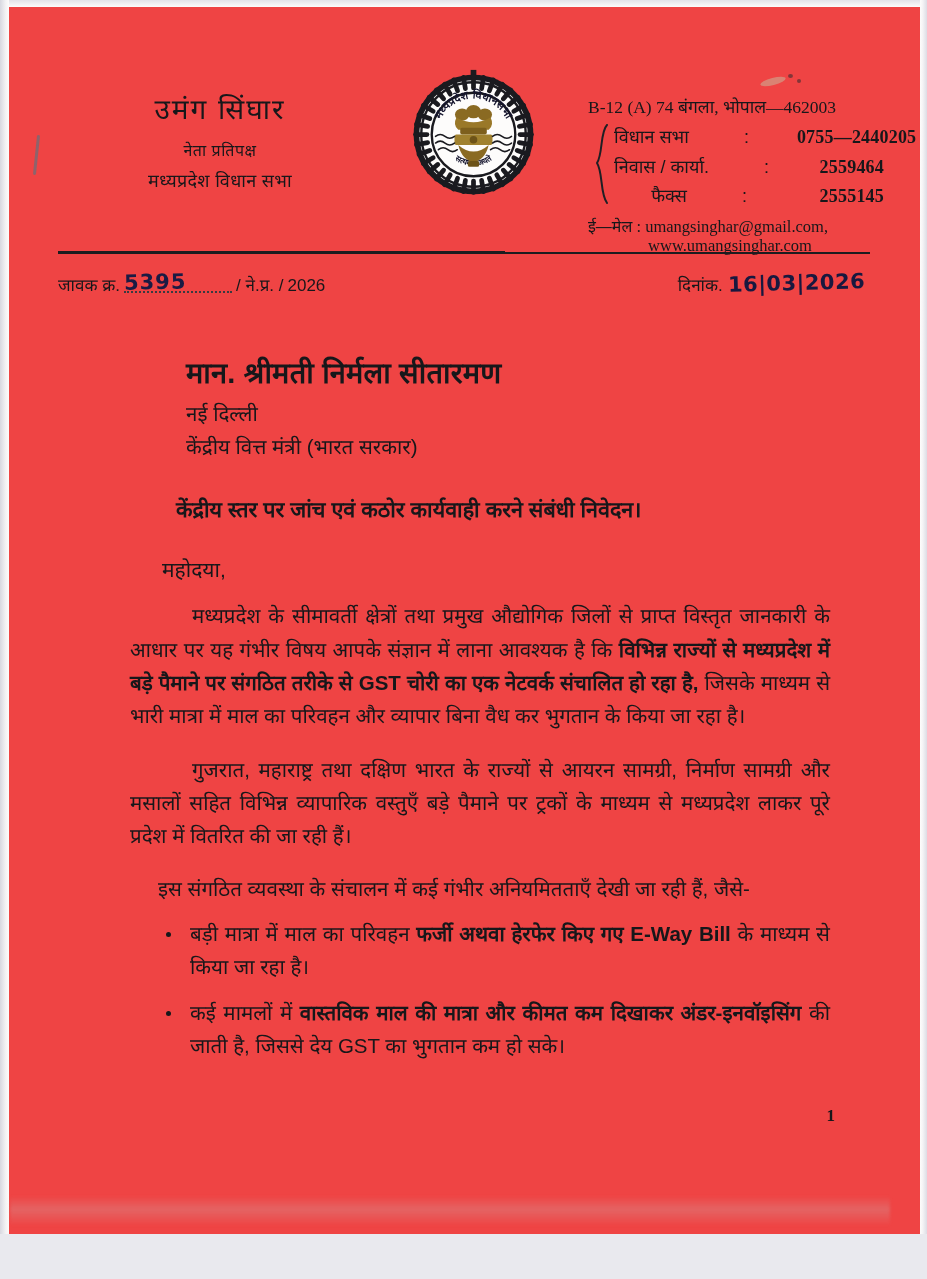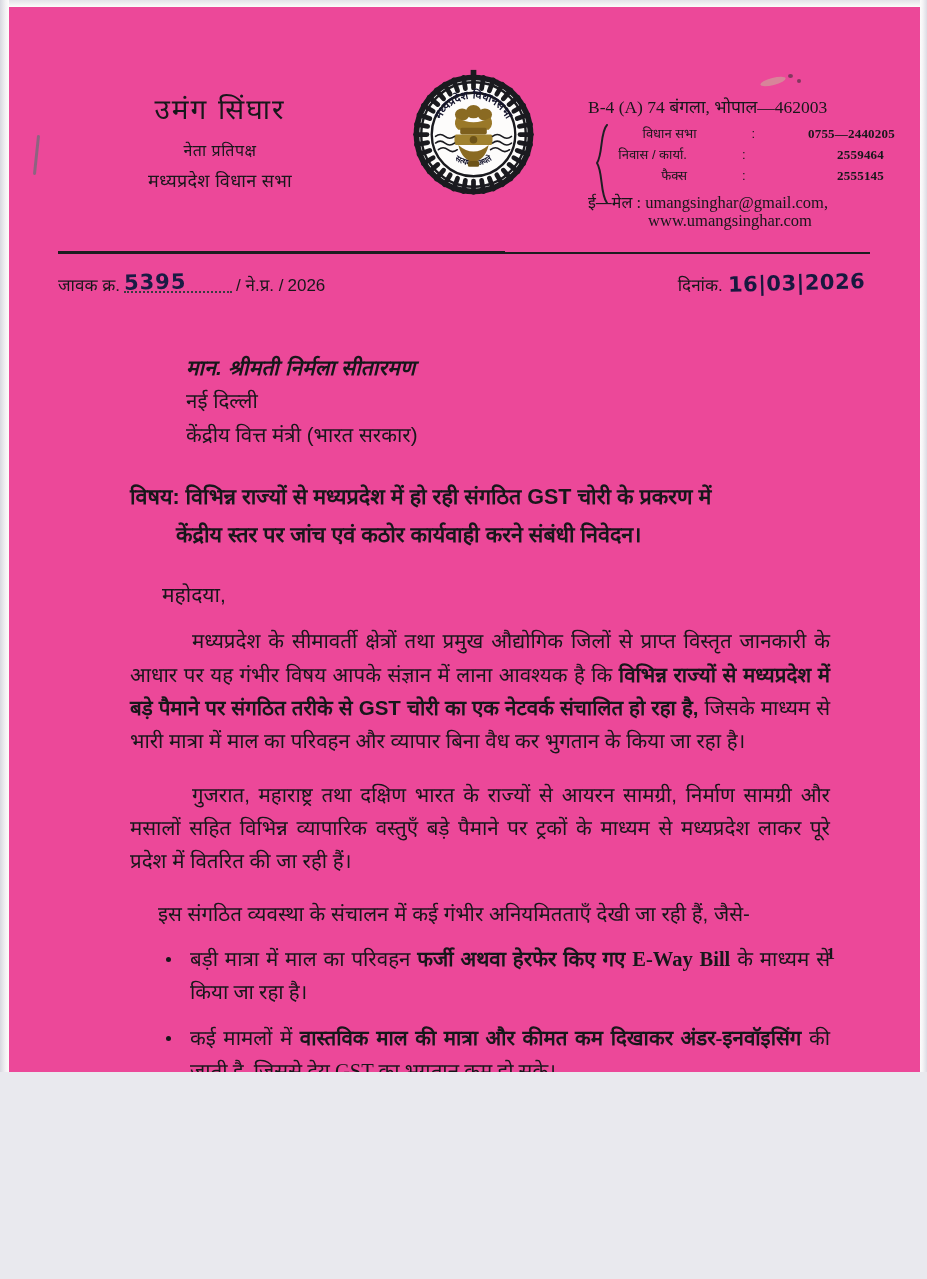--- a/index.html
+++ b/index.html
@@ -3,23 +3,23 @@
 <meta charset="utf-8">
 <style>
   html, body {
     margin: 0;
     padding: 0;
     background: #e9e9ee;
   }
   .page {
     position: relative;
     width: 927px;
-    height: 1072px;
+    height: 1234px;
     margin: 0 auto;
-    background: #ec4899;
+    background: #ef4444;
     overflow: hidden;
     font-family: "Liberation Serif", "DejaVu Serif", serif;
     color: #17171a;
     box-sizing: border-box;
   }
   
   .edge-left {
     position: absolute; left: 0; top: 0; width: 9px; height: 100%;
     background: linear-gradient(to right, #d8d8e0 0%, #f2f1f3 60%, #fdfcfb 100%);
   }
@@ -100,21 +100,21 @@
     padding-left: 26px;
   }
   .brace {
     position: absolute; left: 6px; top: 1px;
     width: 16px; height: 80px;
   }
   .phone-row {
     display: flex;
     align-items: flex-end;
     font-family: "Liberation Sans", "DejaVu Sans", sans-serif;
-    font-size: 13px;
+    font-size: 18px;
     line-height: 1.62;
     white-space: nowrap;
     gap: 48px;
   }
   .ph-label {
     width: 118px;
     text-align: right;
     padding-right: 7px;
   }
   .ph-colon { width: 12px; }
@@ -209,23 +209,22 @@
     font-size: 20.5px;
     line-height: 1.58;
   }
   .to-label { font-size: 20px; }
   .addressee {
     margin-left: 56px;
     margin-top: 3px;
   }
   .addressee .nm {
     font-weight: 700;
-    font-size: 21px;
+    font-size: 29px;
     letter-spacing: .2px;
-    font-style: italic;
   }
   .addressee .ln { font-size: 20.5px; margin-top: 1px; }
 
   .subject {
     margin-top: 28px;
     font-weight: 700;
     font-size: 21.5px;
     line-height: 1.75;
     text-align: justify;
     text-align-last: left;
@@ -251,21 +250,20 @@
   .leadin {
     margin-top: 17px;
     font-size: 20.5px;
     text-indent: 28px;
   }
 
   .bullets {
     margin: 12px 0 0 0;
     padding: 0;
     list-style: none;
-    font-family: Liberation Serif, serif;
   }
   .bullets li {
     position: relative;
     padding-left: 60px;
     margin-top: 13px;
     font-size: 20.5px;
     line-height: 1.6;
     text-align: justify;
     text-align-last: left;
   }
@@ -396,21 +394,21 @@
           <path d="M90 72 q5 -4 10 0 q5 4 10 0"></path>
           <path d="M30 79 q5 -4 10 0 q5 4 10 0"></path>
           <path d="M90 79 q5 -4 10 0 q5 4 10 0"></path>
           <path d="M33 86 q5 -4 10 0 q5 4 10 0"></path>
           <path d="M88 86 q5 -4 10 0 q5 4 10 0"></path>
         </g>
       </g>
     </svg>
 
     <div class="lh-contact">
-      <div class="lh-addr">B-4 (A) 74 बंगला, भोपाल—462003</div>
+      <div class="lh-addr">B-12 (A) 74 बंगला, भोपाल—462003</div>
 
       <div class="phone-group">
         <svg class="brace" viewBox="0 0 16 80">
           <path d="M13 1 C6 8, 9 30, 3 39 C9 48, 6 70, 13 79" fill="none" stroke="#1f1f24" stroke-width="2" stroke-linecap="round"></path>
         </svg>
 
         <div class="phone-row">
           <span class="ph-label">विधान सभा</span>
           <span class="ph-colon">:</span>
           <span class="ph-val">0755—2440205</span>
@@ -456,21 +454,20 @@
   <div class="doc-body">
 
 
     <div class="addressee">
       <div class="nm">मान. श्रीमती निर्मला सीतारमण</div>
       <div class="ln">नई दिल्ली</div>
       <div class="ln">केंद्रीय वित्त मंत्री (भारत सरकार)</div>
     </div>
 
     <div class="subject">
-      <span>विषय: विभिन्न राज्यों से मध्यप्रदेश में हो रही संगठित GST चोरी के प्रकरण में</span>
       <span class="l2">केंद्रीय स्तर पर जांच एवं कठोर कार्यवाही करने संबंधी निवेदन।</span>
     </div>
 
     <div class="salutation">महोदया,</div>
 
     <p class="para">
       <span>मध्यप्रदेश के सीमावर्ती क्षेत्रों तथा प्रमुख औद्योगिक जिलों से प्राप्त विस्तृत जानकारी के आधार पर यह गंभीर विषय आपके संज्ञान में लाना आवश्यक है कि </span><b>विभिन्न राज्यों से मध्यप्रदेश में बड़े पैमाने पर संगठित तरीके से GST चोरी का एक नेटवर्क संचालित हो रहा है,</b><span> जिसके माध्यम से भारी मात्रा में माल का परिवहन और व्यापार बिना वैध कर भुगतान के किया जा रहा है।</span>
     </p>
 
     <p class="para">गुजरात, महाराष्ट्र तथा दक्षिण भारत के राज्यों से आयरन सामग्री, निर्माण सामग्री और मसालों सहित विभिन्न व्यापारिक वस्तुएँ बड़े पैमाने पर ट्रकों के माध्यम से मध्यप्रदेश लाकर पूरे प्रदेश में वितरित की जा रही हैं।</p>

